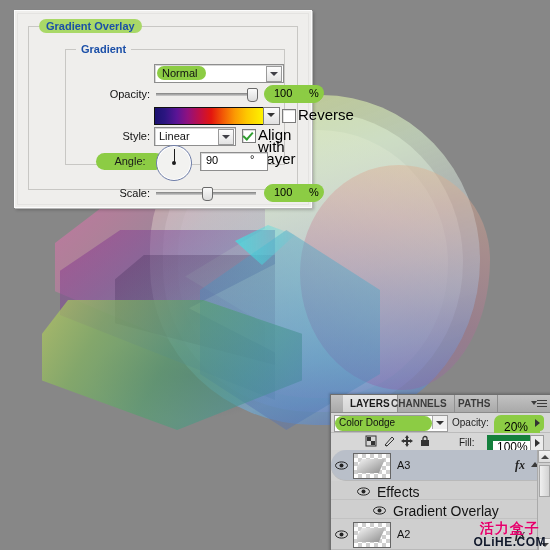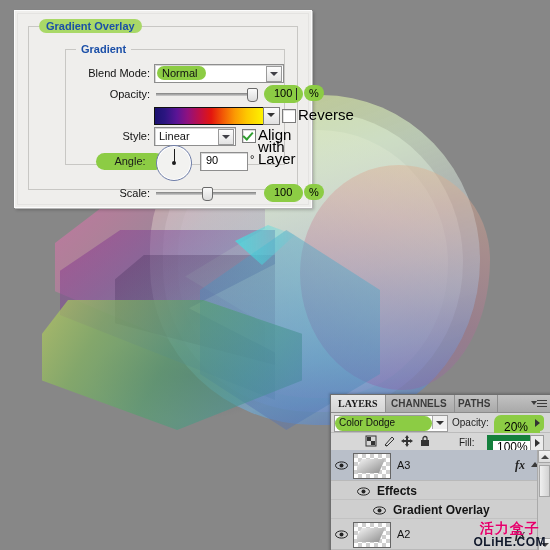--- a/index.html
+++ b/index.html
@@ -154,21 +154,21 @@
   
   .slider{position:absolute;height:12px;}
   .slider .track{position:absolute;left:0;right:0;top:5px;height:2px;
       background:linear-gradient(#9a9a9a,#cfcfcf);border-top:1px solid #8d8d8d;}
   .slider .thumb{position:absolute;top:0;width:9px;height:12px;
       background:linear-gradient(#fafafa,#dcdcdc);
       border:1px solid #6a6a6a;border-radius:2px 2px 4px 4px;}
 
   
   .numfield{position:absolute;height:16px;background:#fff;border:1px solid #8e8e8e;
-      box-shadow:inset 1px 1px 0 #d8d8d8;}
+      box-shadow:inset 1px 1px 0 #d8d8d8;padding-left:20px;}
   .numfield .txt{position:absolute;left:5px;top:0;line-height:15px;font-size:11px;}
   .numfield.hl{background:#8ccc44;border-radius:9px;border-color:#8ccc44;box-shadow:none;}
   .numfield.hl .txt{left:9px;}
   .caret{position:absolute;width:1px;top:2px;bottom:2px;background:#222;}
 
   .pct{position:absolute;font-size:11px;line-height:16px;}
   .pct.hl{background:#8ccc44;border-radius:8px;padding:0 5px;}
 
   
   .gradbar{position:absolute;height:16px;border:1px solid #111;
@@ -233,37 +233,37 @@
   .lp-step{position:absolute;width:12px;height:14px;background:#ececec;border:1px solid #9b9b9b;}
   .lp-step::after{content:"";position:absolute;left:4px;top:3px;
       border-top:4px solid transparent;border-bottom:4px solid transparent;border-left:5px solid #333;}
   .lp-step.hl{background:#8ccc44;border-color:#8ccc44;border-radius:4px;}
 
   .lockicons{position:absolute;left:34px;top:2px;display:flex;gap:6px;align-items:center;}
   .lk{width:12px;height:12px;position:relative;}
 
   .layers-list{position:absolute;left:0;right:0;top:55px;bottom:0;background:#d2d2d2;overflow:hidden;}
   .lrow{position:relative;height:30px;border-bottom:1px solid #b9b9b9;background:#cfcfcf;}
-  .lrow.sel{background:#b9bfc9;}
+  .lrow.sel{background:#b9bfc9;border-radius:15px;}
   .subrow{position:relative;height:18px;border-bottom:1px solid #c2c2c2;background:#cfcfcf;}
   .eye{position:absolute;left:4px;width:13px;height:9px;}
   .eye svg{display:block}
   .thumb-cell{position:absolute;left:22px;top:3px;width:36px;height:24px;
       border:1px solid #666;background:
       repeating-conic-gradient(#fff 0 25%, #cfcfcf 0 50%) 0 0/8px 8px;}
   .thumb-cell .shape{position:absolute;left:3px;top:5px;width:28px;height:14px;
       background:linear-gradient(150deg,#f4f4f4,#8b8b8b);
       clip-path:polygon(18% 0%,100% 0%,78% 100%,0% 100%,0% 55%);}
   .lname{position:absolute;left:66px;top:9px;font-size:11px;color:#141414;}
   .fxmark{position:absolute;right:26px;top:8px;font-size:12px;font-style:italic;font-weight:bold;color:#222;font-family:"Liberation Serif",serif;}
   .tri{position:absolute;right:12px;top:12px;width:0;height:0;
       border-left:4px solid transparent;border-right:4px solid transparent;border-bottom:5px solid #3a3a3a;}
   .sub-eye{position:absolute;left:26px;top:5px;width:13px;height:9px;}
   .sub-eye2{position:absolute;left:42px;top:5px;width:13px;height:9px;}
-  .subname{position:absolute;top:3px;font-size:12px;color:#141414;font-weight:bold;}
+  .subname{position:absolute;top:3px;font-size:14px;color:#141414;}
 
   .vscroll{position:absolute;right:0;top:55px;bottom:0;width:13px;background:#cfcfcf;border-left:1px solid #aaa;}
   .vscroll .up,.vscroll .dn{position:absolute;left:0;width:13px;height:13px;background:linear-gradient(#f2f2f2,#dcdcdc);border:1px solid #a5a5a5;box-sizing:border-box;}
   .vscroll .up{top:0}.vscroll .dn{bottom:0}
   .vscroll .up::after{content:"";position:absolute;left:2px;top:4px;border-left:4px solid transparent;border-right:4px solid transparent;border-bottom:4px solid #444;}
   .vscroll .dn::after{content:"";position:absolute;left:2px;top:4px;border-left:4px solid transparent;border-right:4px solid transparent;border-top:4px solid #444;}
   .vscroll .bar{position:absolute;left:1px;right:1px;top:15px;height:30px;background:linear-gradient(90deg,#f0f0f0,#d2d2d2);border:1px solid #a5a5a5;}
 
   
   #watermark{position:absolute;right:4px;bottom:2px;text-align:center;line-height:1;}
@@ -290,21 +290,20 @@
 
 <div id="fx-dialog">
   <div class="inner">
 
     <div class="grp grp-outer">
       <span class="grp-title hl">Gradient Overlay</span>
 
       <div class="grp grp-inner">
         <span class="grp-title">Gradient</span>
 
-        <span class="lbl" style="left:6px;top:14px;width:78px;line-height:18px;">Blend Mode:</span>
         <div class="combo" style="left:88px;top:14px;width:128px;">
           <span class="val hl">Normal</span>
           <span class="arrow"></span>
         </div>
 
         <span class="lbl" style="left:6px;top:35px;width:78px;line-height:18px;">Opacity:</span>
         <div class="slider" style="left:90px;top:38px;width:100px;">
           <span class="track"></span>
           <span class="thumb" style="left:91px;"></span>
         </div>
@@ -348,21 +347,21 @@
         <span class="pct hl" style="left:238px;top:134px;">%</span>
       </div>
     </div>
 
   </div>
 </div>
 
 <div id="layers-panel">
 
   <div class="tabbar">
-    <span class="tab active" style="left:0;font-family:Liberation Serif, serif;">LAYERS</span>
+    <span class="tab active" style="left:12px;">LAYERS</span>
     <span class="tab" style="left:53px;">CHANNELS</span>
     <span class="tab" style="left:120px;">PATHS</span>
     <span class="panel-menu">
         <i></i>
         <i></i>
         <i></i>
       </span>
   </div>
 
   <div class="blendrow">

